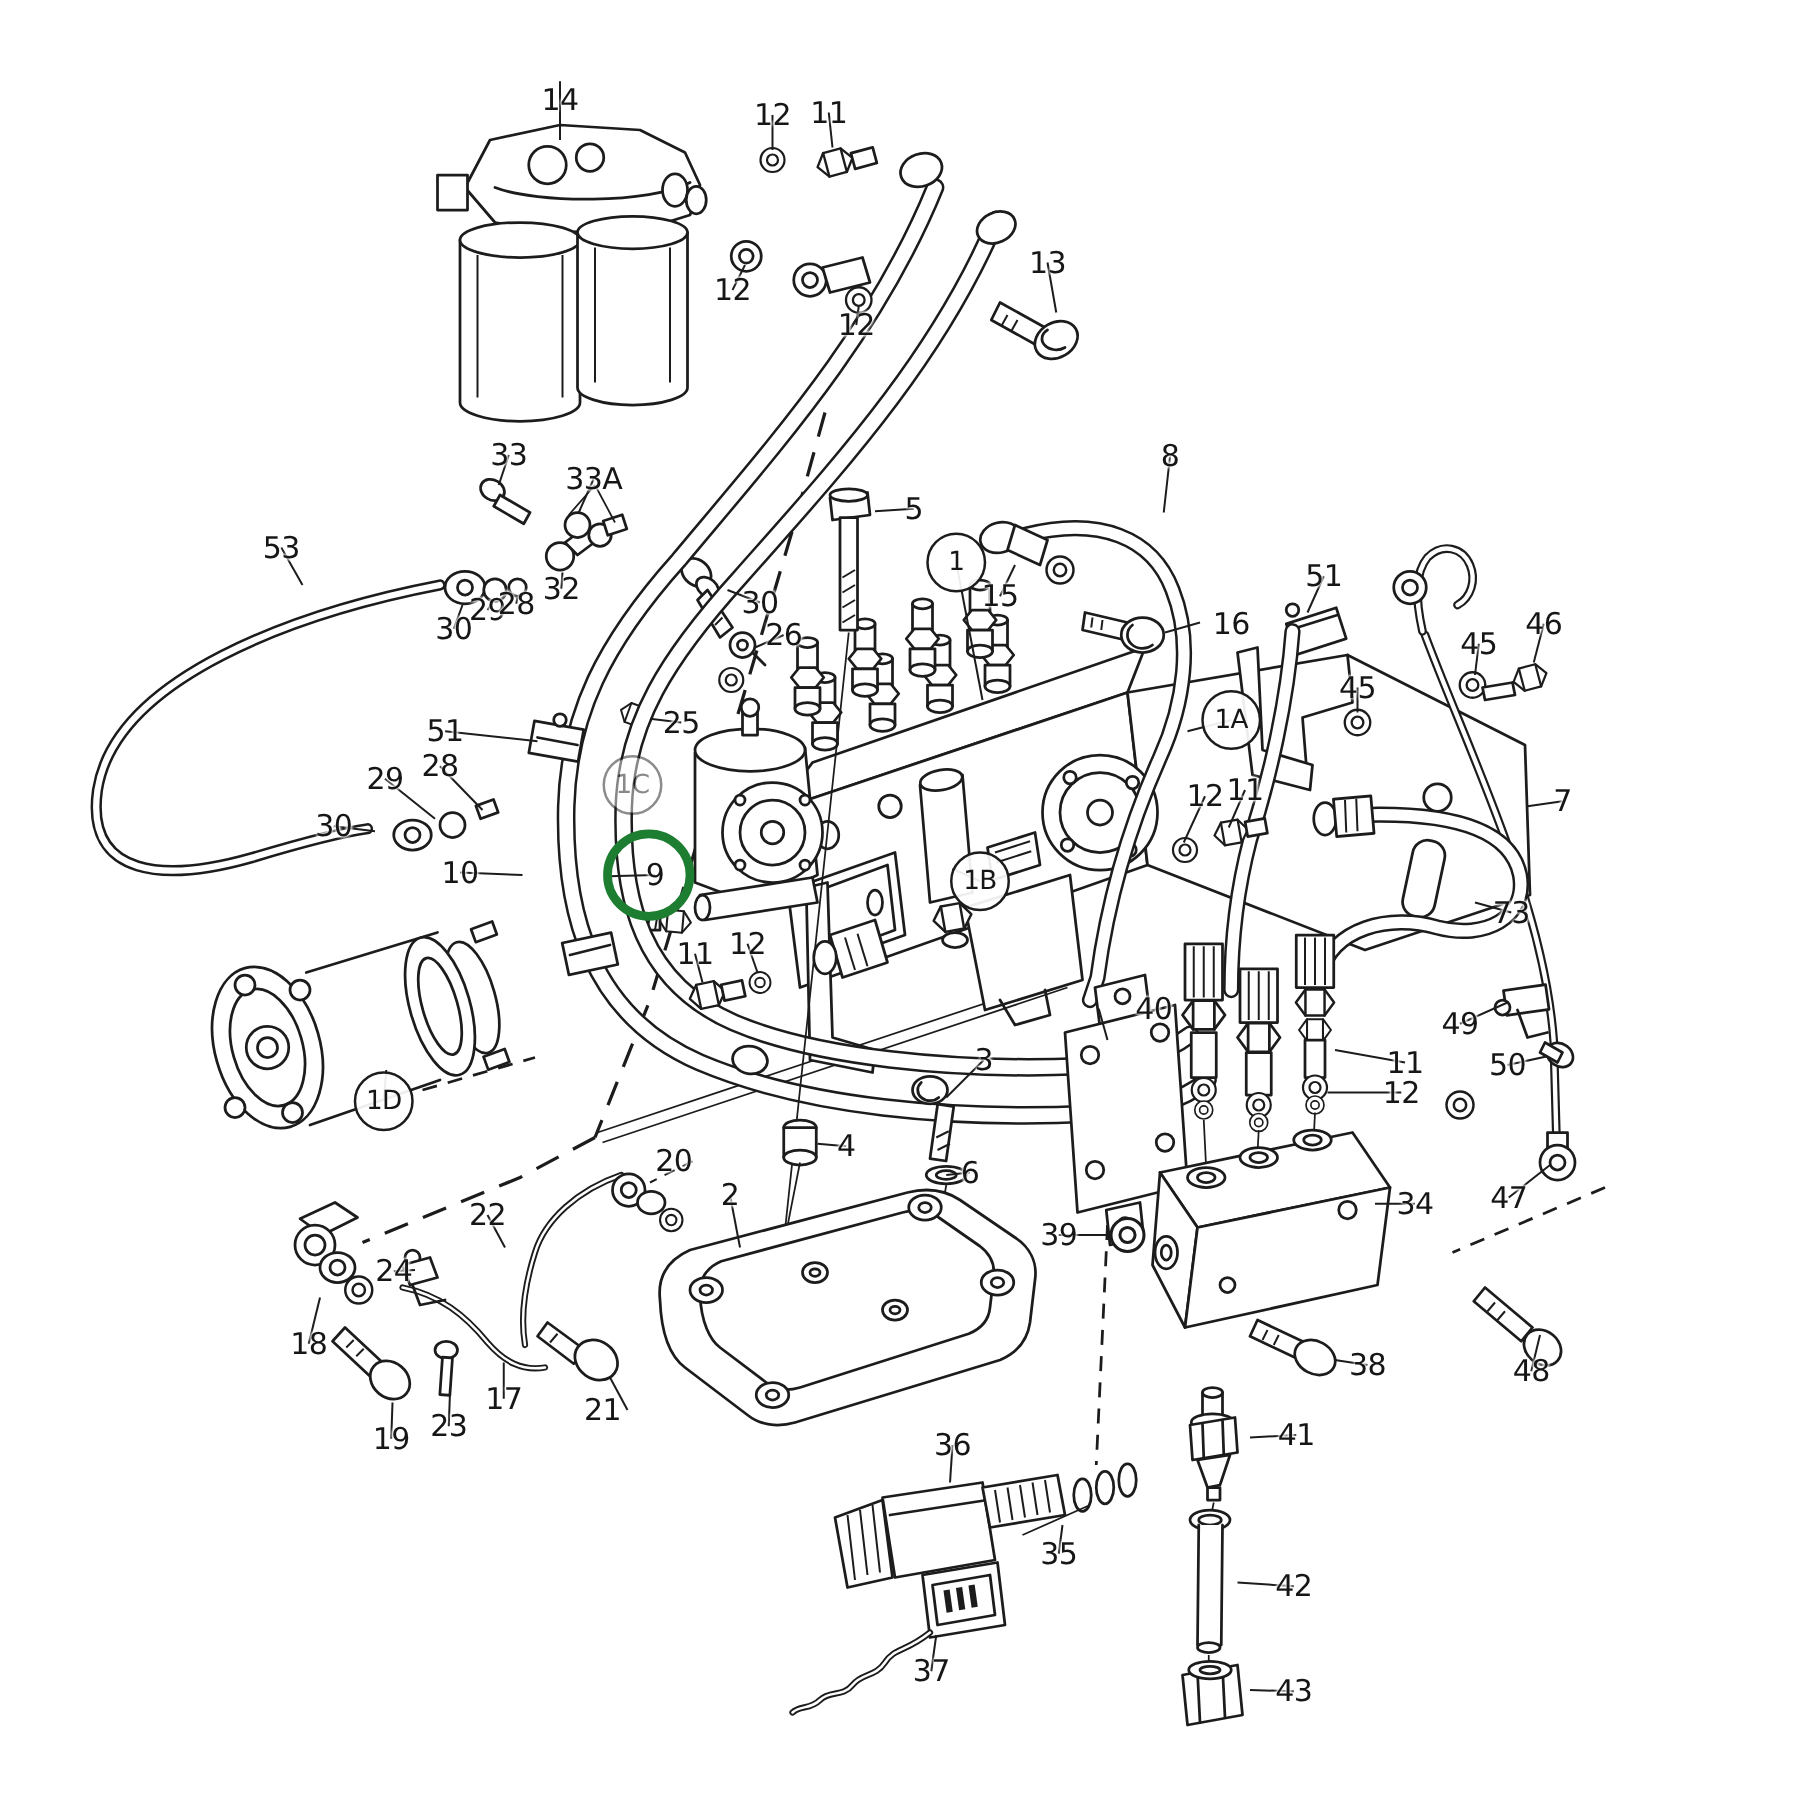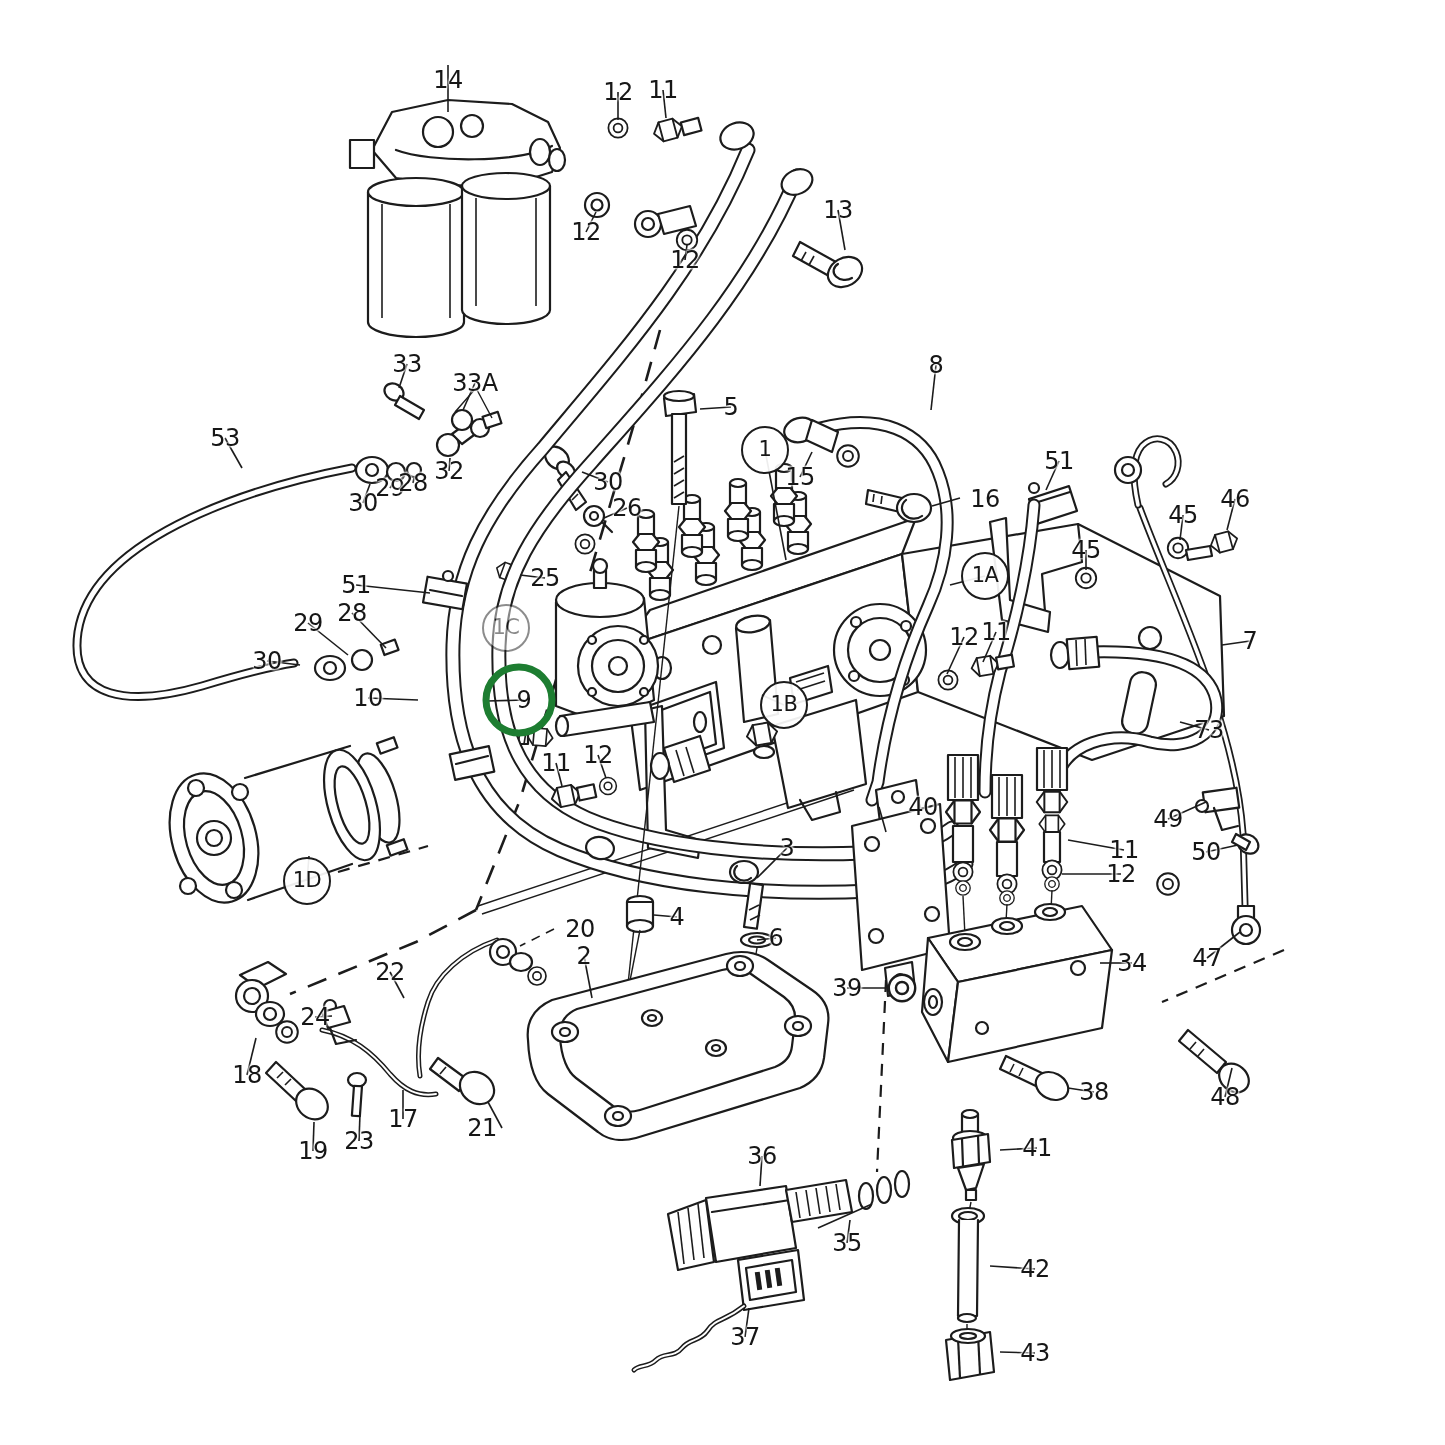--- a/index.html
+++ b/index.html
@@ -565,21 +565,21 @@
       <span class="callout" style="left: 267px; top: 661px;">30</span>
       <span class="callout circled faint" style="left: 506px; top: 628px;">1C</span>
       <span class="callout" style="left: 368px; top: 698px;">10</span>
       <span class="callout" style="left: 524px; top: 700px;">9</span>
       <span class="callout" style="left: 556px; top: 763px;">11</span>
       <span class="callout" style="left: 598px; top: 755px;">12</span>
       <span class="callout circled" style="left: 784px; top: 705px;">1B</span>
       <span class="callout circled" style="left: 307px; top: 881px;">1D</span>
       <span class="callout" style="left: 879px; top: 807px; margin-left: 44px;">40</span>
       <span class="callout" style="left: 787px; top: 848px;">3</span>
-      <span class="callout" style="left: 580px; top: 929px;">20</span>
+      <span class="callout" style="left: 539px; top: 929px;">20</span>
       <span class="callout" style="left: 390px; top: 972px;">22</span>
       <span class="callout" style="left: 315px; top: 1017px;">24</span>
       <span class="callout" style="left: 247px; top: 1075px;">18</span>
       <span class="callout" style="left: 313px; top: 1151px;">19</span>
       <span class="callout" style="left: 359px; top: 1141px;">23</span>
       <span class="callout" style="left: 403px; top: 1119px;">17</span>
       <span class="callout" style="left: 482px; top: 1128px;">21</span>
       <span class="callout" style="left: 584px; top: 956px;">2</span>
       <span class="callout" style="left: 677px; top: 917px;">4</span>
       <span class="callout" style="left: 776px; top: 938px;">6</span>

